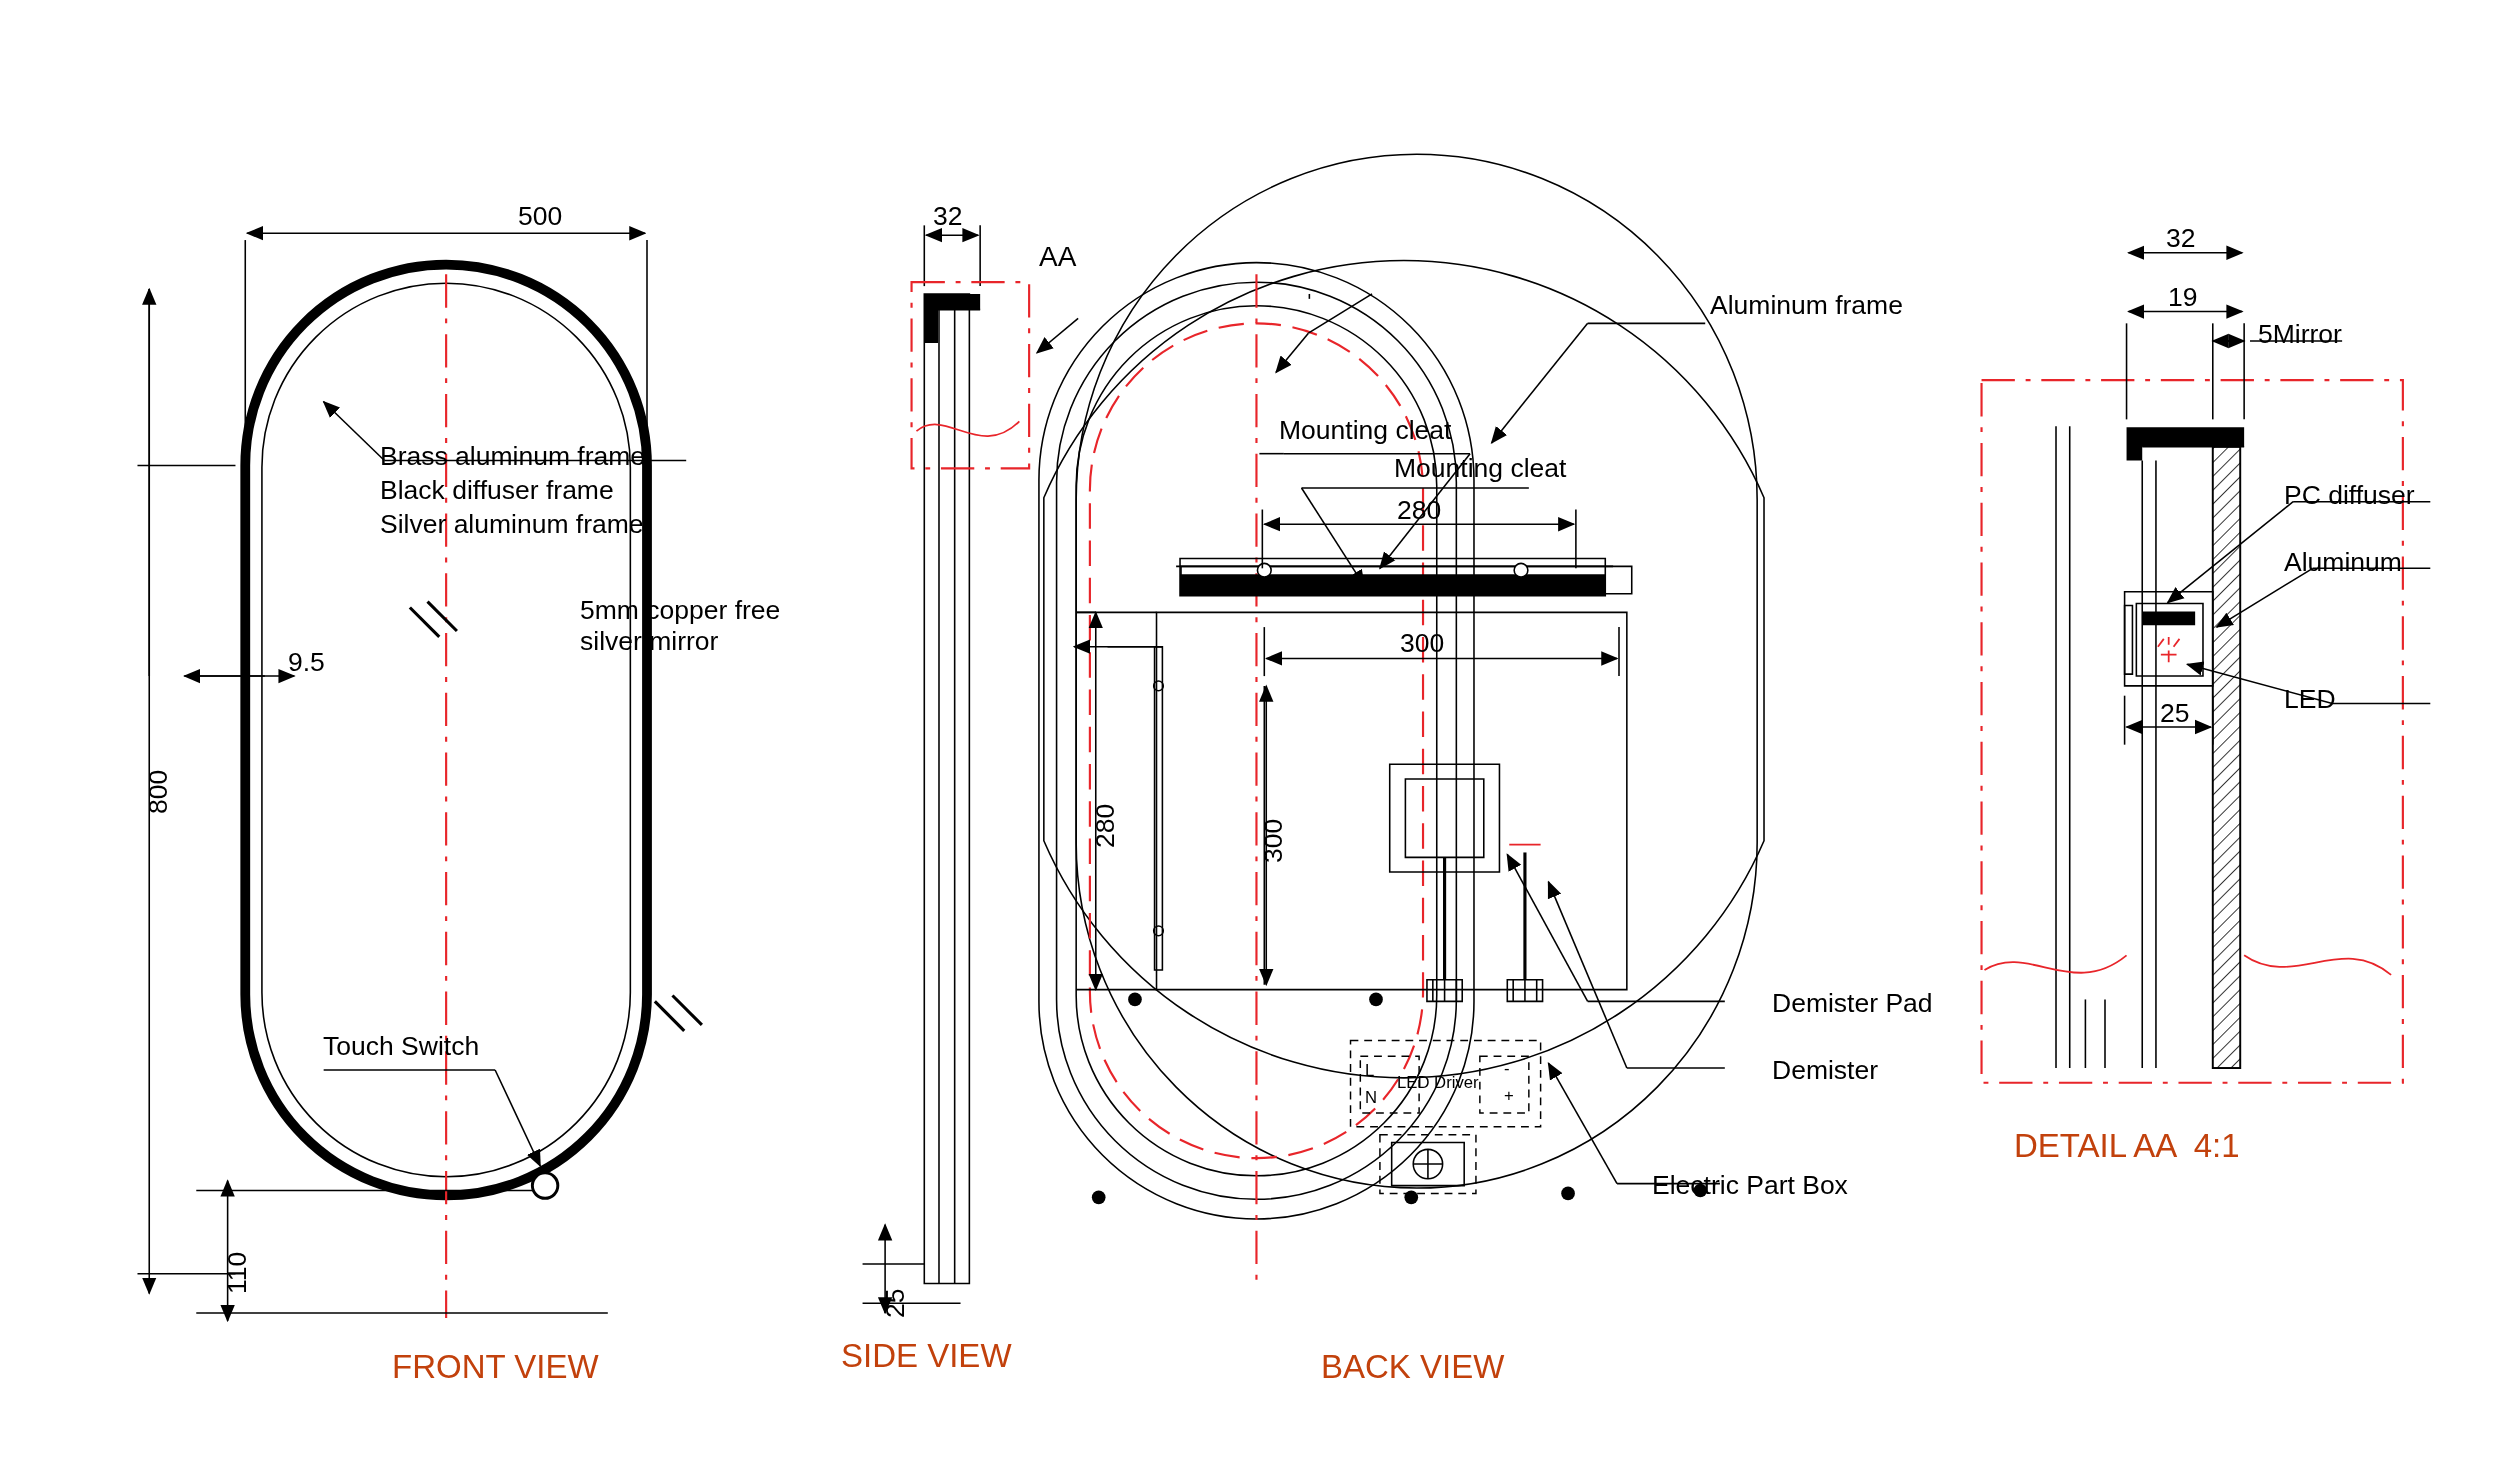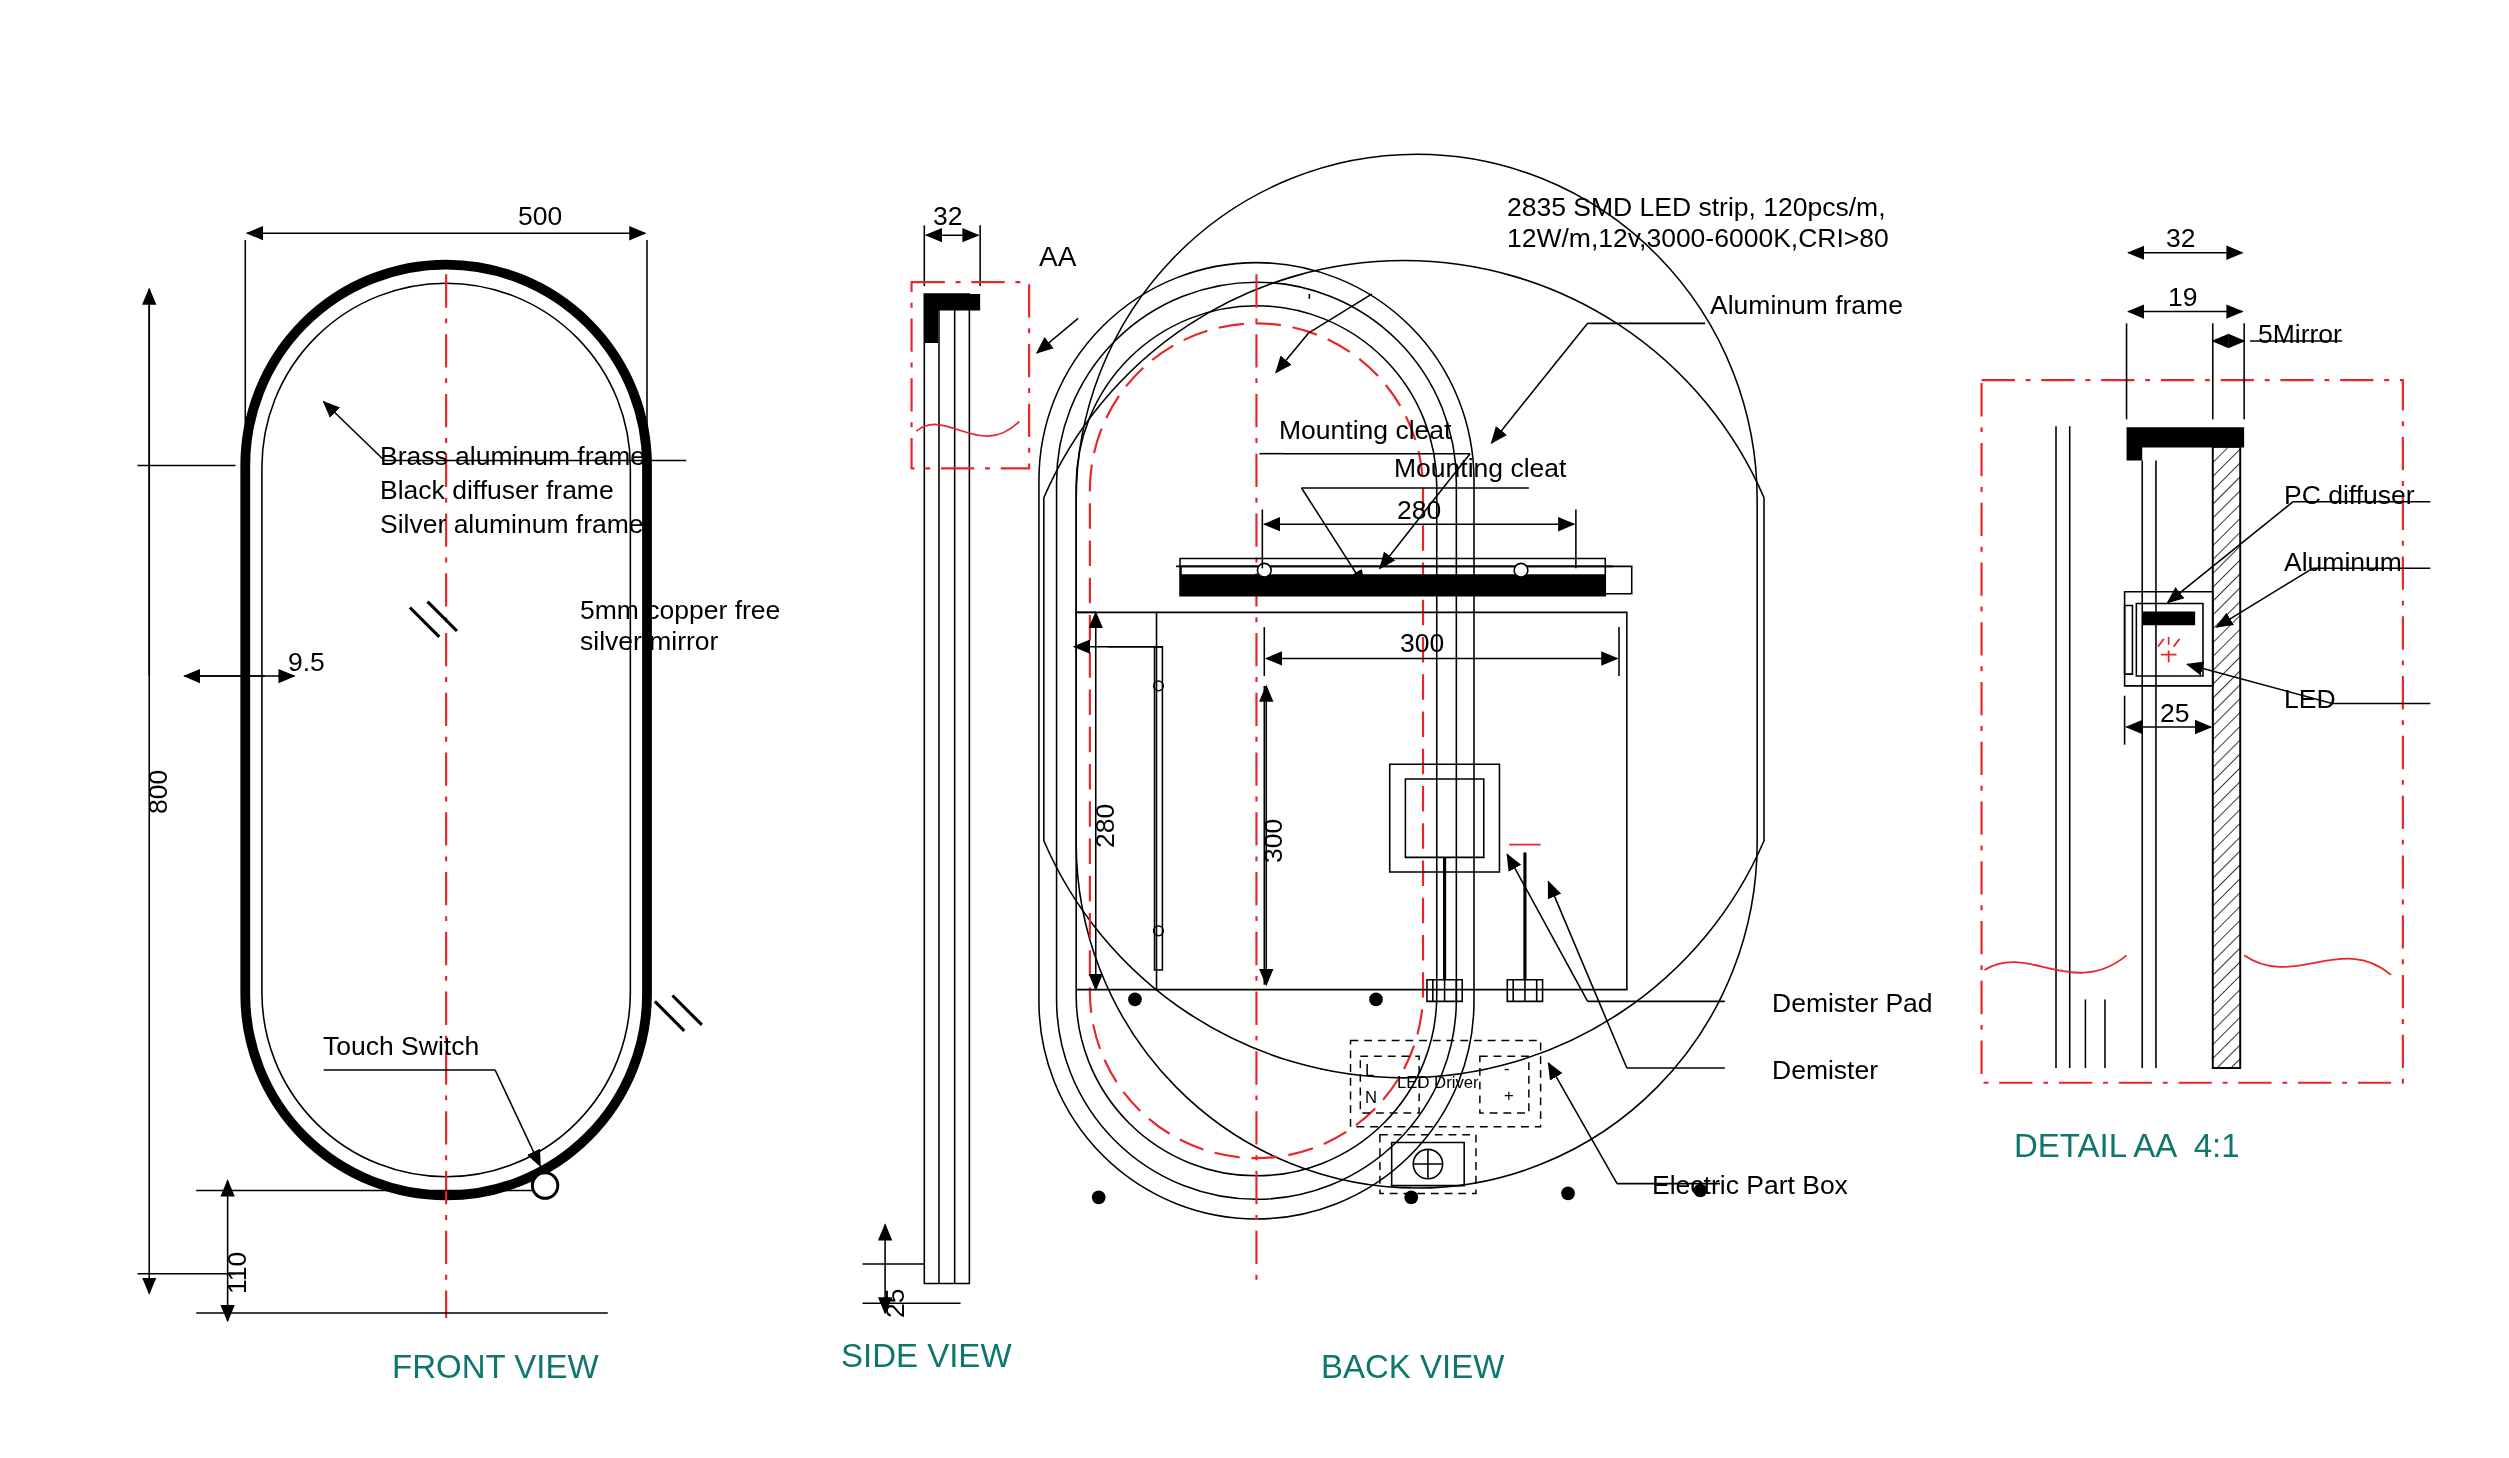--- a/index.html
+++ b/index.html
@@ -26,21 +26,21 @@
   }
   .lbl.xs { font-size: 16.7px; }
   .lbl.big { font-size: 28px; }
   .lbl.vert {
     transform-origin: left top;
     transform: rotate(-90deg);
   }
   .viewtitle {
     position: absolute;
     font-size: 33px;
-    color: #0f766e;
+    color: #c2410c;
     white-space: pre;
   }
   svg.overlay {
     position: absolute;
     left: 0;
     top: 0;
     width: 2509px;
     height: 1458px;
   }
   .ln-thin { stroke: #000; stroke-width: 1.6; fill: none; }
@@ -283,22 +283,20 @@
   <div class="lbl" style="left:380px; top:475px;">Black diffuser frame</div>
   <div class="lbl" style="left:380px; top:509px;">Silver aluminum frame</div>
   <div class="lbl" style="left:580px; top:595px;">5mm copper free
 silver mirror</div>
   <div class="lbl" style="left:323px; top:1031px;">Touch Switch</div>
 
   <div class="lbl" style="left:933px; top:201px;">32</div>
   <div class="lbl vert" style="left:880px; top:1318px;">25</div>
   <div class="lbl big" style="left:1039px; top:240px;">AA</div>
 
-  <div class="lbl" style="left:1507px; top:192px;">2835 SMD LED strip, 120pcs/m,
-12W/m,12v,3000-6000K,CRI&gt;80</div>
   <div class="lbl" style="left:1710px; top:290px;">Aluminum frame</div>
   <div class="lbl" style="left:1279px; top:415px;">Mounting cleat</div>
   <div class="lbl" style="left:1394px; top:453px;">Mounting cleat</div>
   <div class="lbl" style="left:1397px; top:495px;">280</div>
   <div class="lbl" style="left:1400px; top:628px;">300</div>
   <div class="lbl vert" style="left:1258px; top:863px;">300</div>
   <div class="lbl vert" style="left:1090px; top:848px;">280</div>
 
   <div class="lbl" style="left:1772px; top:988px;">Demister Pad</div>
   <div class="lbl" style="left:1772px; top:1055px;">Demister</div>

